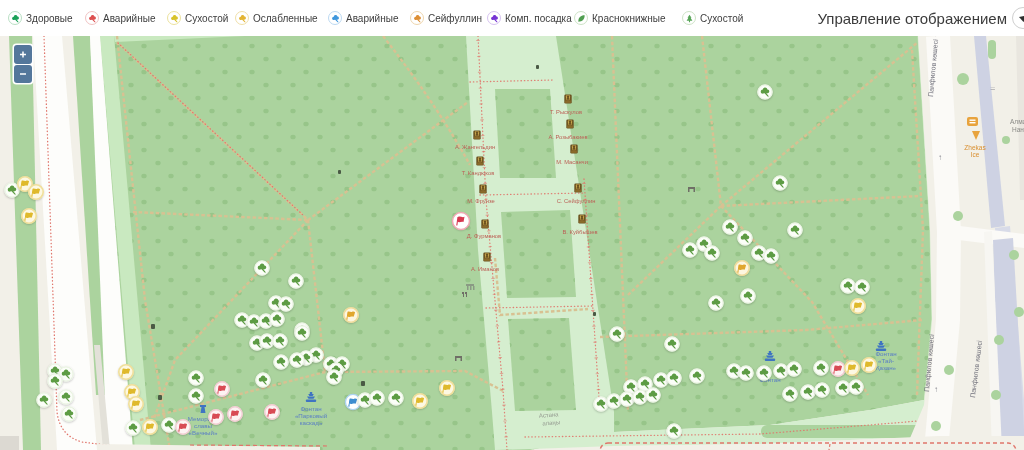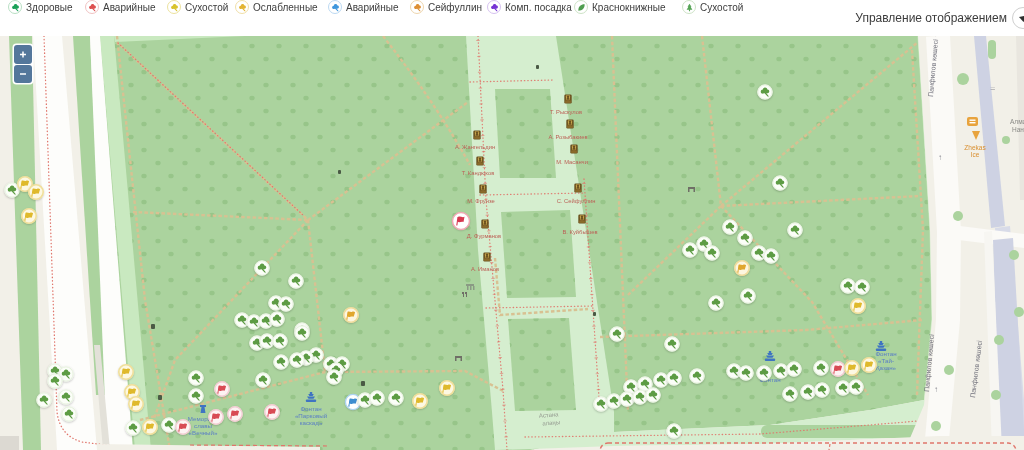--- a/index.html
+++ b/index.html
@@ -1,22 +1,22 @@
 <!DOCTYPE html>
 <html><head>
 <meta charset="utf-8">
 <style>
   html,body{margin:0;padding:0;background:#fff;}
   *{box-sizing:border-box;}
   .page{position:relative;width:1024px;height:450px;overflow:hidden;font-family:"Liberation Sans",sans-serif;background:#fff;}
   .topbar{position:absolute;left:0;top:0;width:1024px;height:36px;background:#ffffff;z-index:5;display:flex;align-items:center;}
-  .leg{position:absolute;top:0;display:flex;align-items:center;}
+  .leg{position:absolute;top:11px;display:flex;align-items:center;}
   .leg .txt{font-size:10px;color:#3d3d3d;margin-left:4px;white-space:nowrap;}
   .licon{width:14px;height:14px;border-radius:50%;background:#fff;display:flex;align-items:center;justify-content:center;flex:0 0 auto;}
-  .mng{position:absolute;right:17px;top:0;height:36px;display:flex;align-items:center;font-size:12px;color:#3c3c3c;}
+  .mng{position:absolute;right:17px;top:0;height:36px;display:flex;align-items:center;font-size:15px;color:#3c3c3c;}
   .mngbtn{position:absolute;right:-27px;top:7px;width:22px;height:22px;border-radius:50%;border:1px solid #cfcfcf;background:#fff;display:flex;align-items:center;justify-content:center;}
   .maparea{position:absolute;left:0;top:36px;width:1024px;height:414px;}
 </style>
 </head>
 <body>
 <div class="page">
 
 <div class="topbar">
 
   <span class="leg" style="left:8px">

